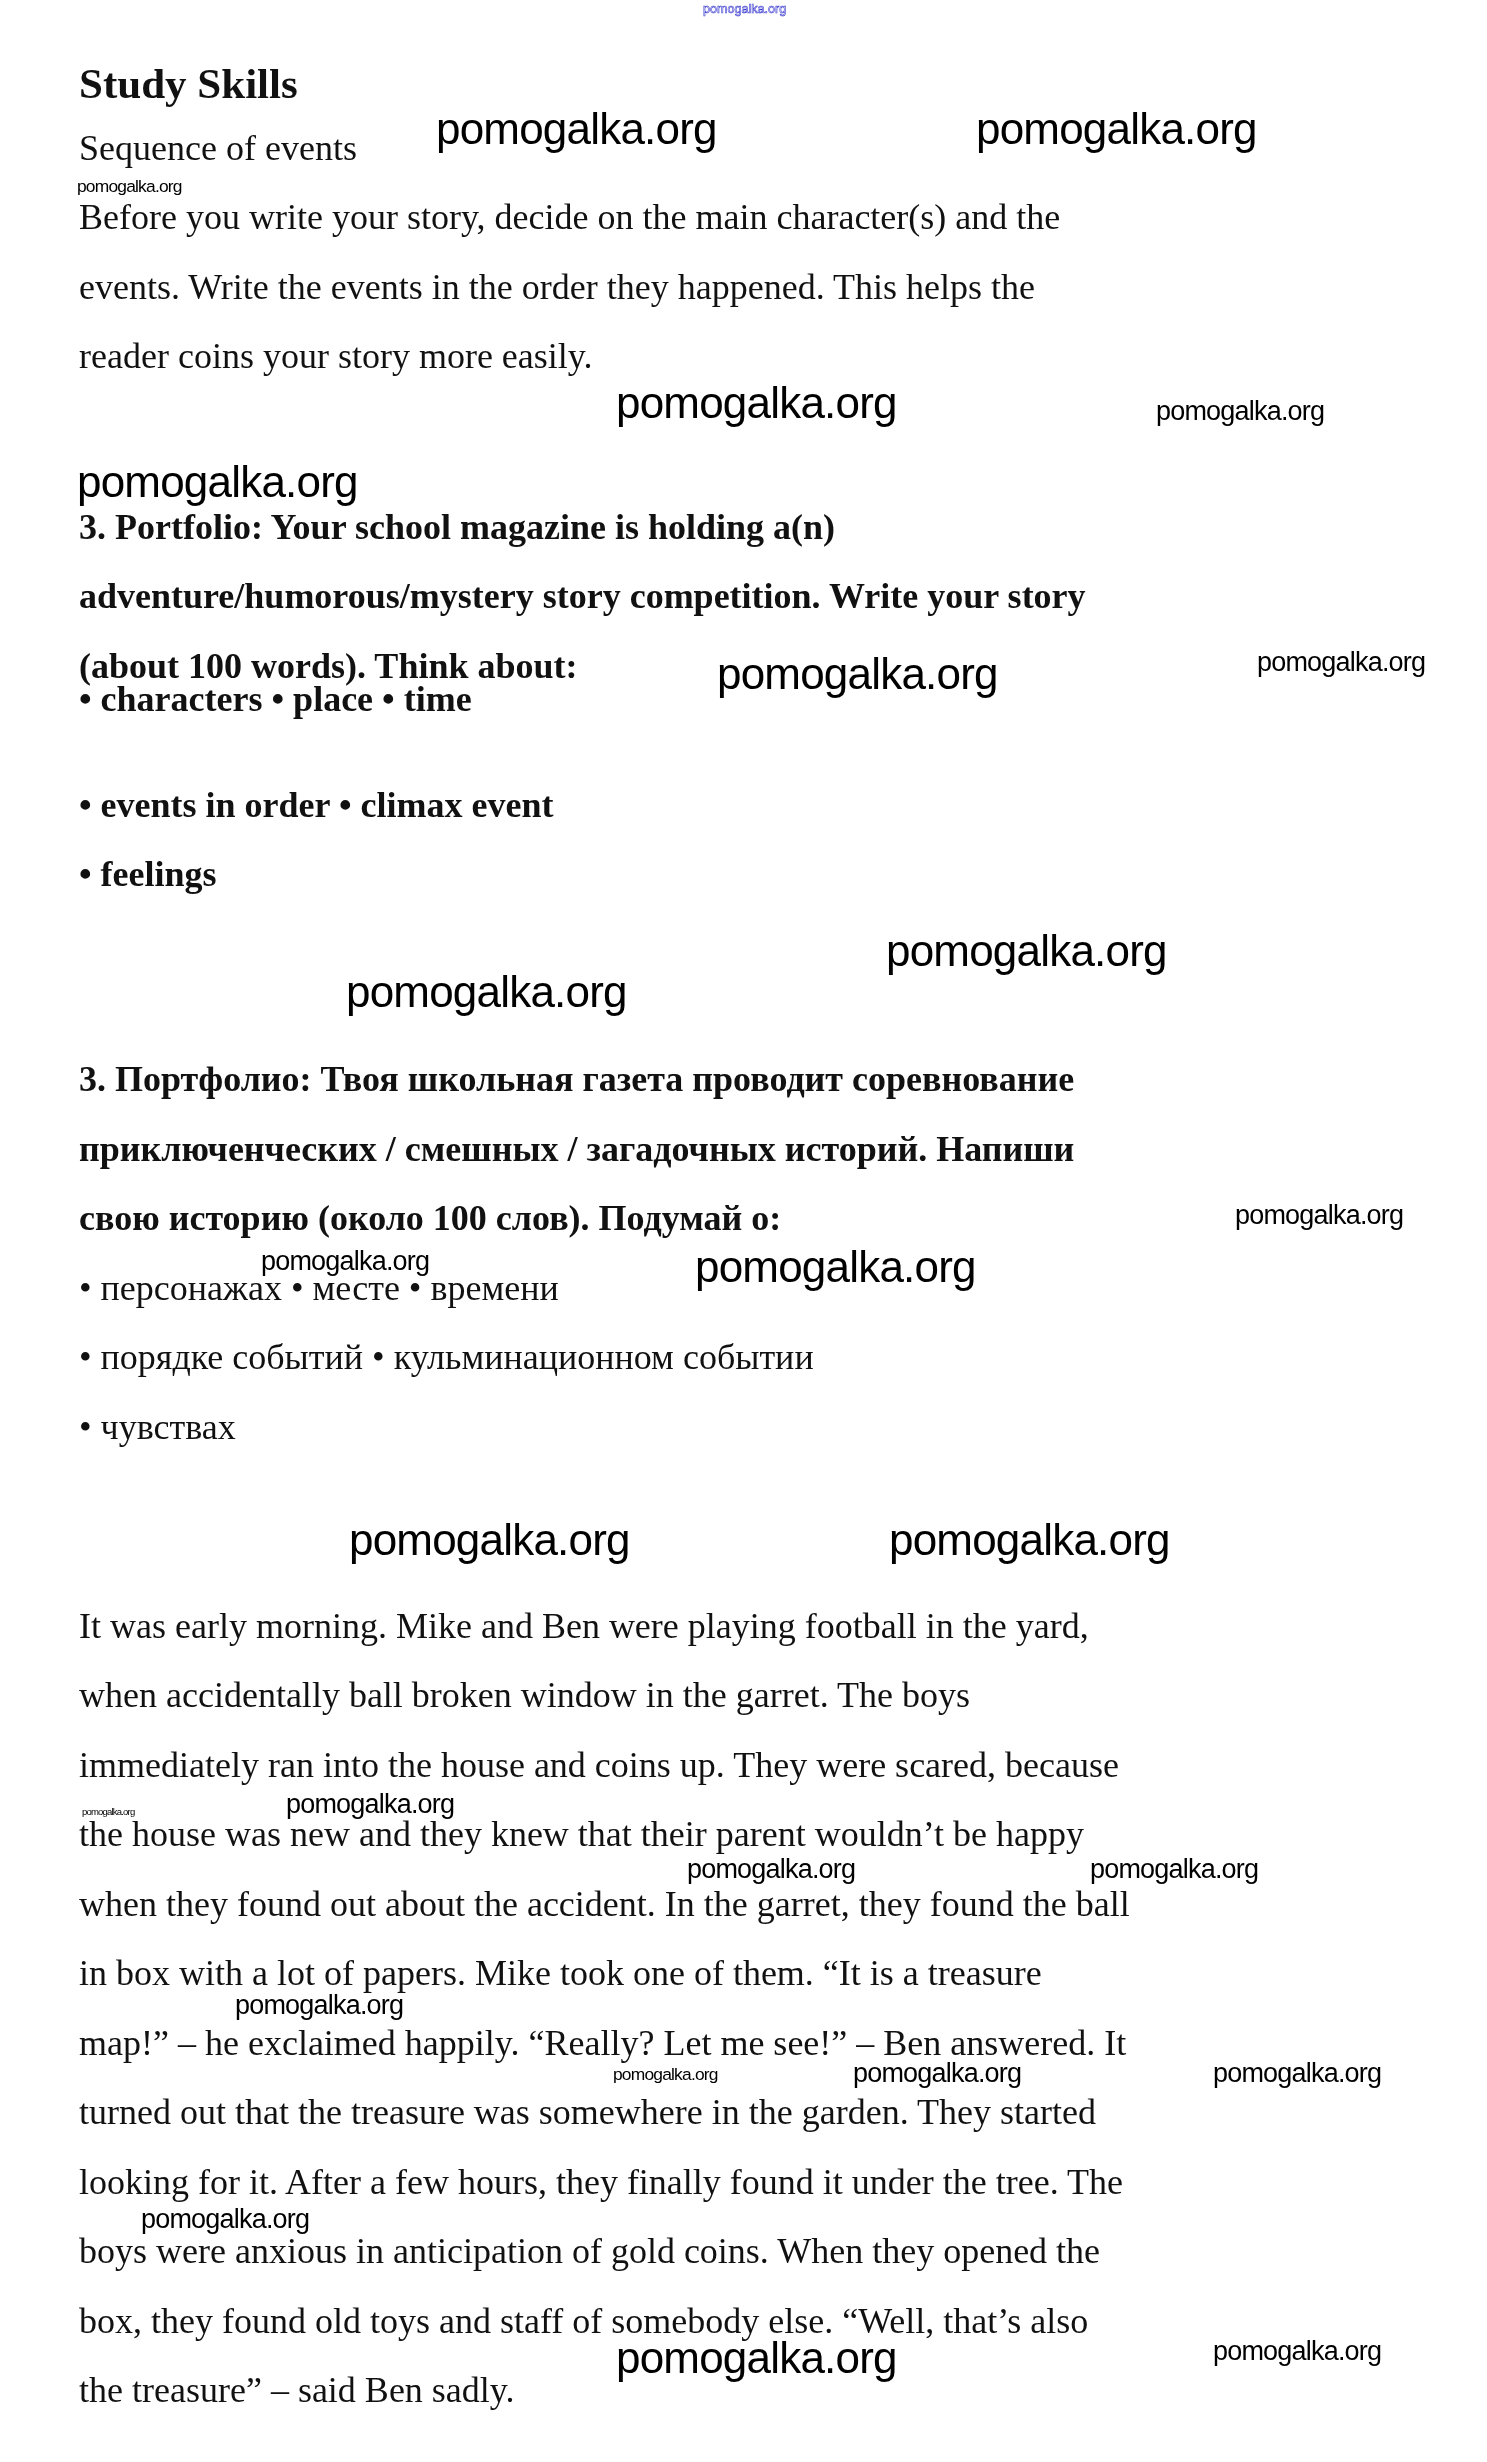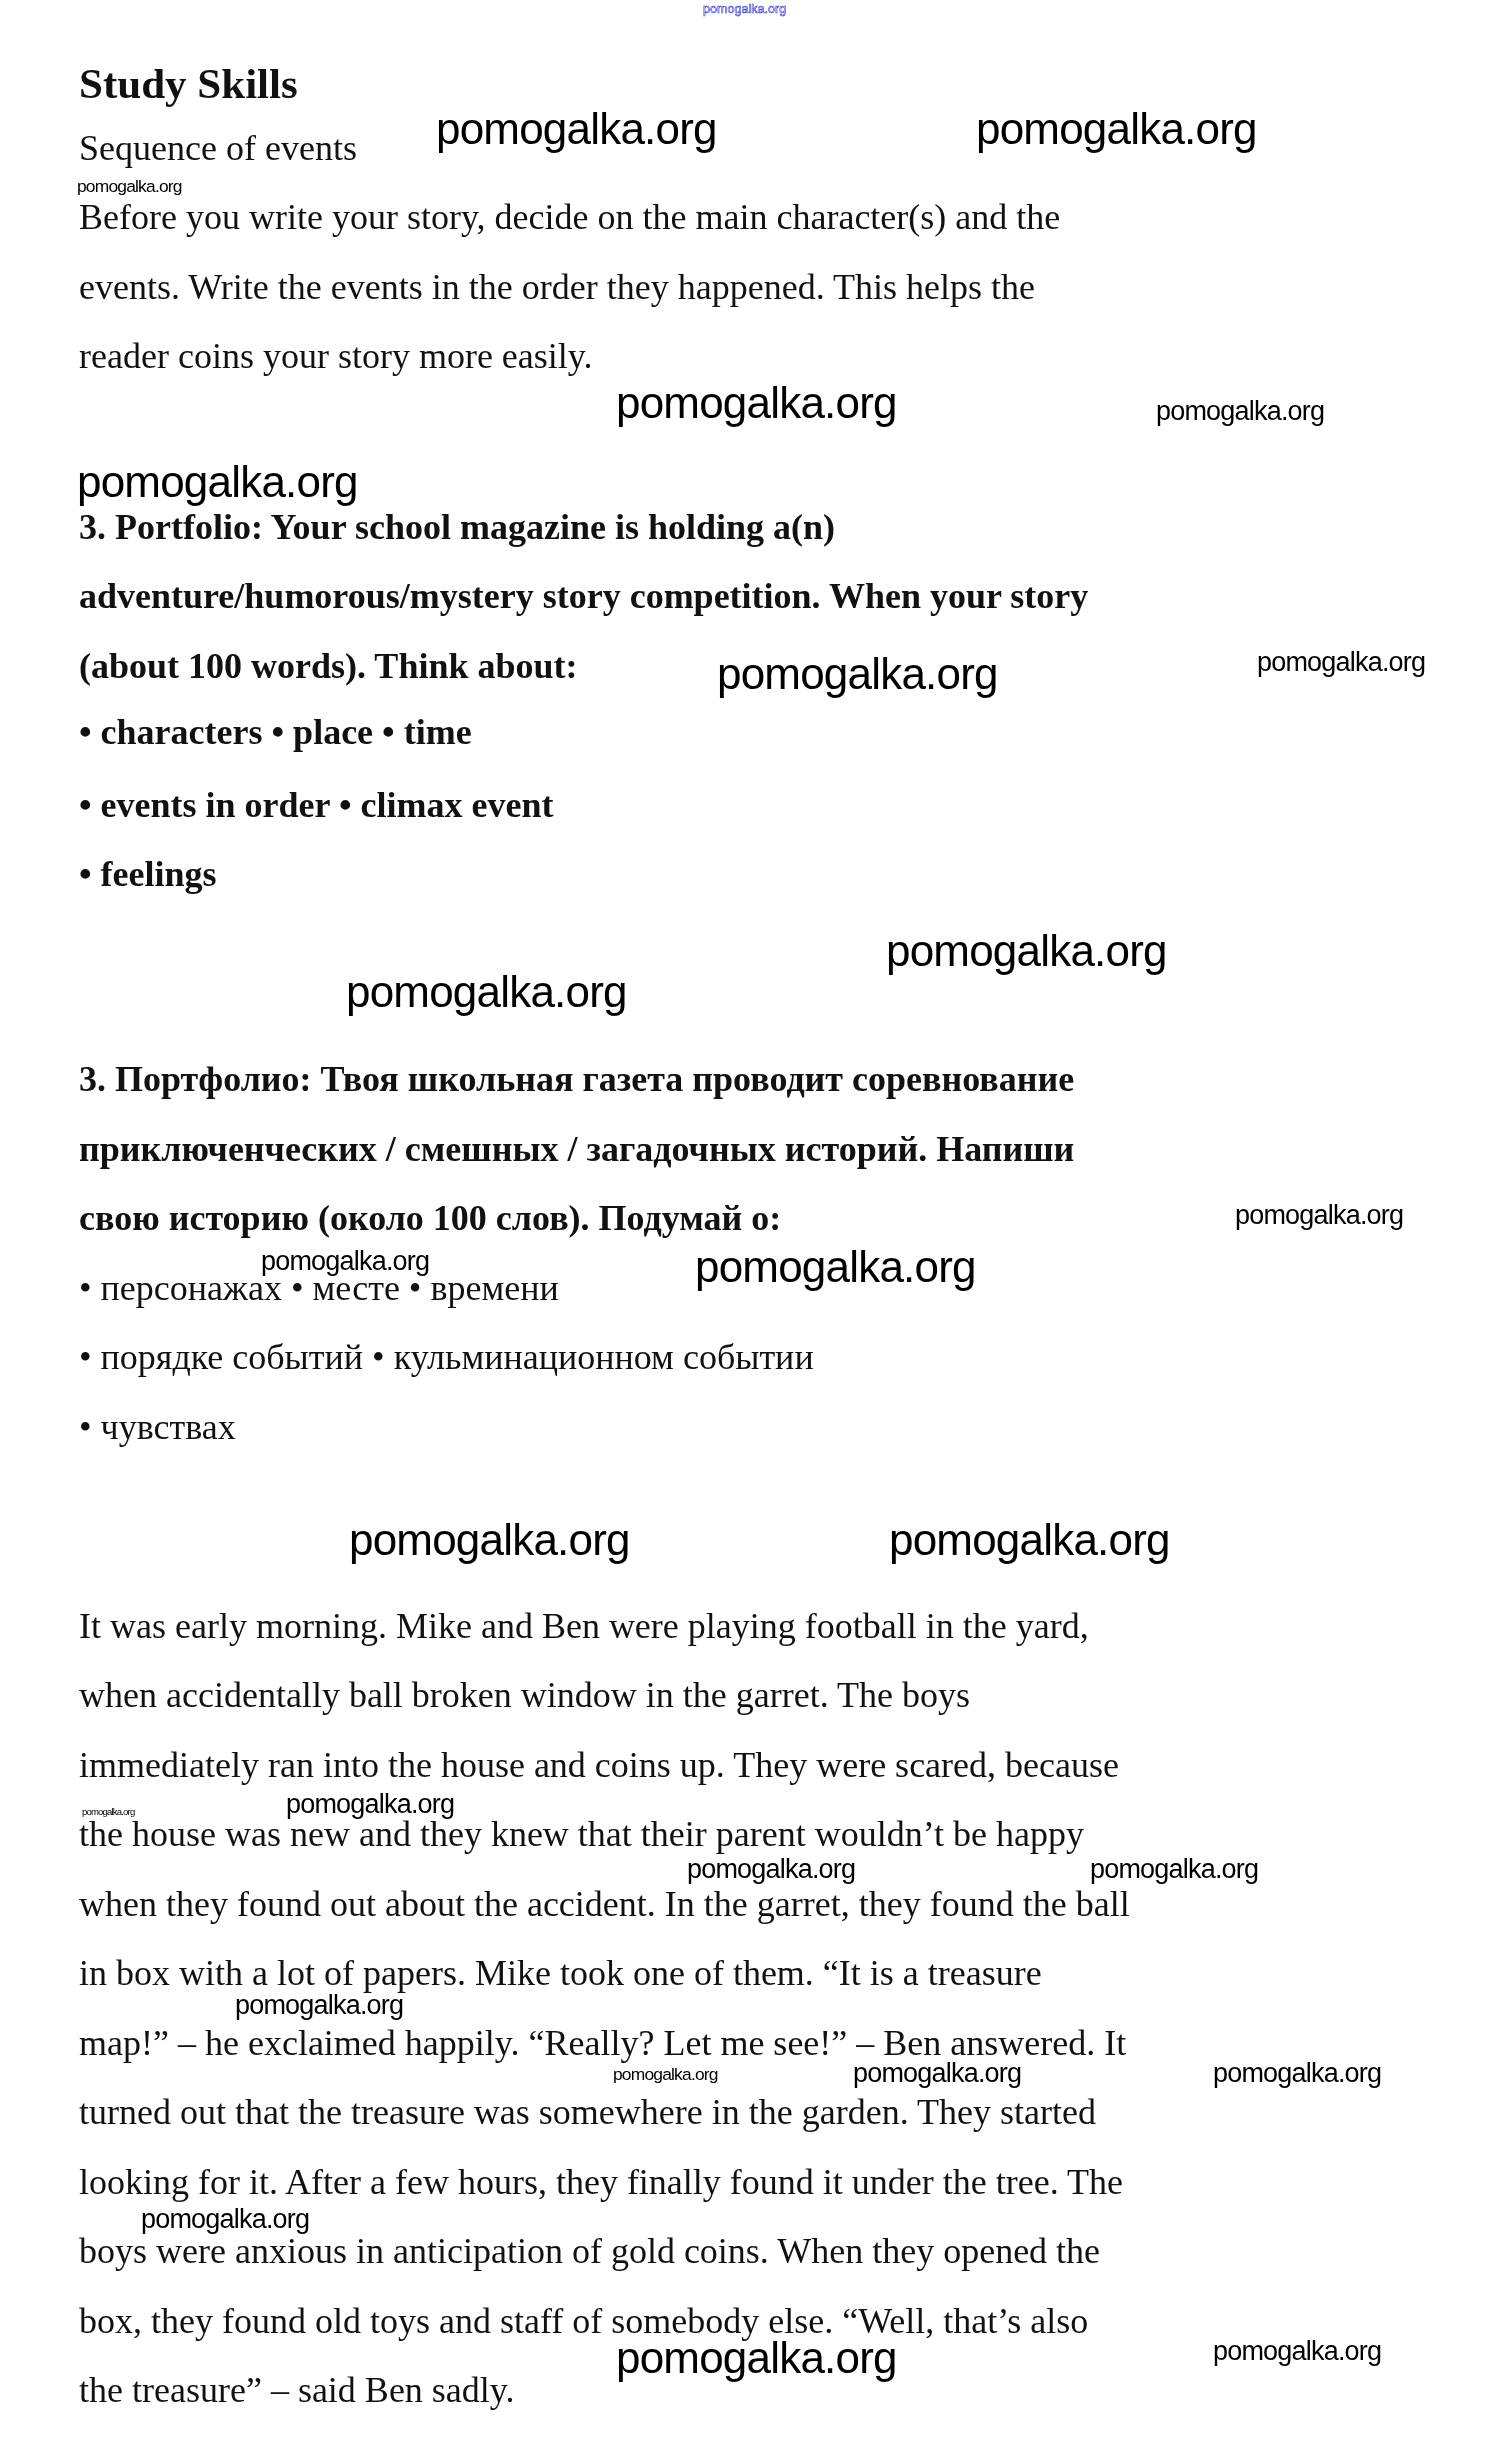--- a/index.html
+++ b/index.html
@@ -29,23 +29,23 @@
 
 <div class="wm-top">pomogalka.org</div>
 
 <div class="line h1" style="top:62px">Study Skills</div>
 <div class="line" style="top:130px">Sequence of events</div>
 <div class="line" style="top:199px">Before you write your story, decide on the main character(s) and the</div>
 <div class="line" style="top:269px">events. Write the events in the order they happened. This helps the</div>
 <div class="line" style="top:338px">reader coins your story more easily.</div>
 
 <div class="line b" style="top:509px">3. Portfolio: Your school magazine is holding a(n)</div>
-<div class="line b" style="top:578px">adventure/humorous/mystery story competition. When your story</div>
+<div class="line b" style="top:578px">adventure/humorous/mystery story competition. Write your story</div>
 <div class="line b" style="top:648px">(about 100 words). Think about:</div>
-<div class="line b" style="top:714px">• characters • place • time</div>
+<div class="line b" style="top:681px">• characters • place • time</div>
 <div class="line b" style="top:787px">• events in order • climax event</div>
 <div class="line b" style="top:856px">• feelings</div>
 
 <div class="line b" style="top:1061px">3. Портфолио: Твоя школьная газета проводит соревнование</div>
 <div class="line b" style="top:1131px">приключенческих / смешных / загадочных историй. Напиши</div>
 <div class="line b" style="top:1200px"><span>свою историю (около 100 слов).</span><span class="nonbold"> Подумай о:</span></div>
 <div class="line" style="top:1270px">• персонажах • месте • времени</div>
 <div class="line" style="top:1339px">• порядке событий • кульминационном событии</div>
 <div class="line" style="top:1409px">• чувствах</div>
 

